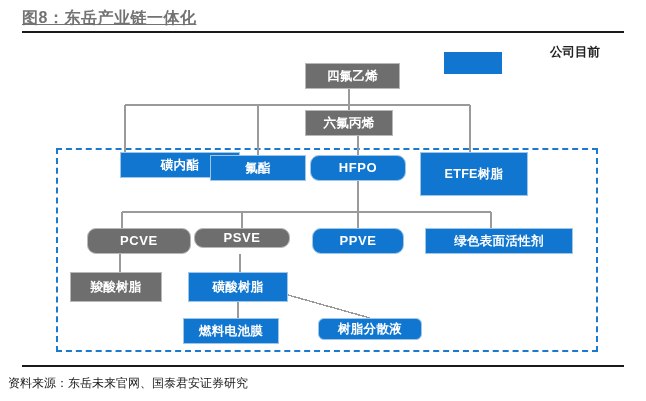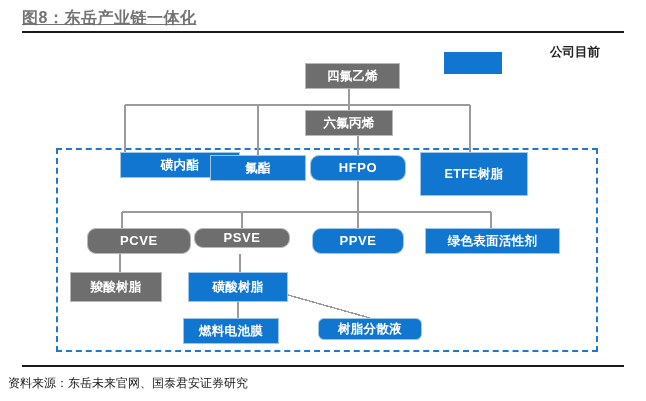--- a/index.html
+++ b/index.html
@@ -133,21 +133,21 @@
     <span class="latin">ETFE</span>
     <span>树脂</span>
   </div>
 
   <div class="node gray latin" style="left:72px;top:228px;width:104px;height:26px;margin-left:15px;">PCVE</div>
 
   <div class="node gray latin" style="left:194px;top:228px;width:96px;height:20px;">PSVE</div>
 
   <div class="node blue latin" style="left:312px;top:228px;width:92px;height:26px;">PPVE</div>
 
-  <div class="node blue" style="left:425px;top:228px;width:135px;height:26px;">绿色表面活性剂</div>
+  <div class="node blue" style="left:425px;top:228px;width:148px;height:26px;">绿色表面活性剂</div>
 
   <div class="node gray" style="left:70px;top:272px;width:92px;height:30px;">羧酸树脂</div>
 
   <div class="node blue" style="left:188px;top:272px;width:100px;height:30px;">磺酸树脂</div>
 
   <div class="node blue" style="left:183px;top:318px;width:96px;height:26px;">燃料电池膜</div>
 
   <div class="node blue" style="left:318px;top:318px;width:104px;height:22px;border-radius:6px;">树脂分散液</div>
 
   <div class="rule-bottom"></div>

